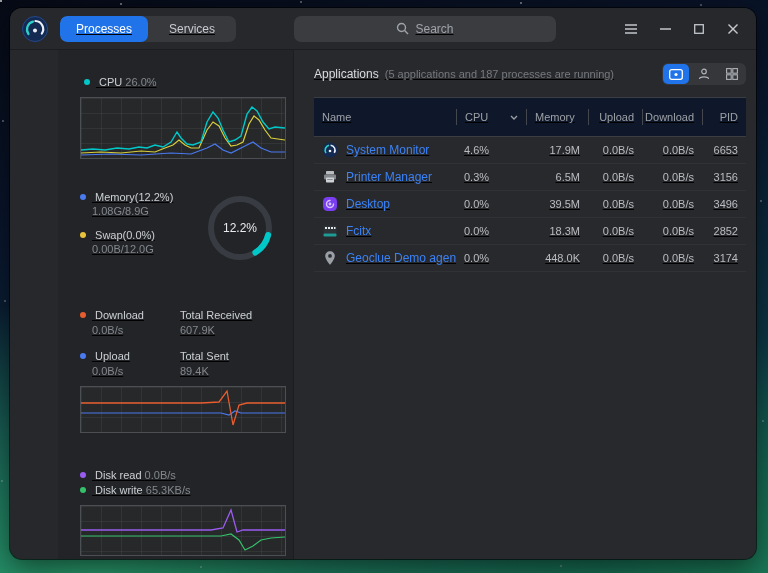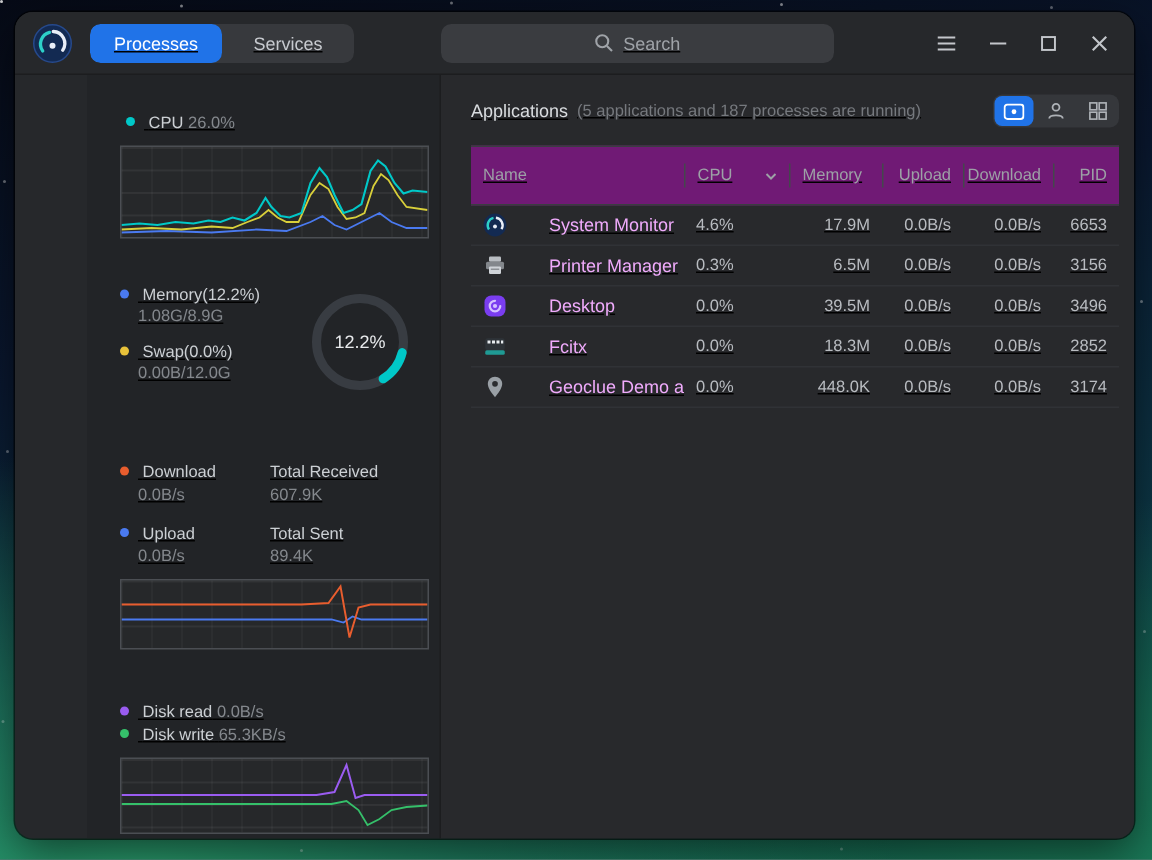--- a/index.html
+++ b/index.html
@@ -102,32 +102,32 @@
   .main-sub { color:#76797e; font-size:11px; margin-left:6px; }
   .viewbtns { margin-left:auto; display:flex; gap:2px; background:#35373b; border-radius:6px; padding:1px; }
   .viewbtn {
     width:26px; height:20px; display:flex; align-items:center; justify-content:center;
     border-radius:5px; cursor:pointer;
   }
   .viewbtn.active { background:#2073e8; }
 
   .table { margin-top:12px; font-size:11px; }
   .thead {
-    display:flex; height:40px; align-items:center; background:#701a75;
+    display:flex; height:40px; align-items:center; background:#0f172a;
     color:#9da1a6; border:1px solid #3a3d41; border-left:none; border-right:none;
   }
   .th { padding:0 8px; display:flex; align-items:center; height:16px; }
   .th + .th { border-left:1px solid #44474c; }
   .trow {
     display:flex; height:27px; align-items:center; color:#b9bcc1;
     border-bottom:1px solid #303236;
   }
   .td { padding:0 8px; white-space:nowrap; overflow:hidden; }
   .c-name { flex:1; min-width:0; display:flex; align-items:center; gap:8px; }
-  .c-name .nm { color:#f0abfc; font-size:12px;margin-left:20px; }
+  .c-name .nm { color:#3b82f6; font-size:12px; }
   .c-cpu { width:70px; flex:0 0 70px; }
   .c-mem { width:62px; flex:0 0 62px; text-align:right; justify-content:flex-start; }
   .c-up  { width:54px; flex:0 0 54px; text-align:right; justify-content:flex-end; }
   .c-dl  { width:60px; flex:0 0 60px; text-align:right; justify-content:flex-end; }
   .c-pid { width:44px; flex:0 0 44px; text-align:right; justify-content:flex-end; }
   .th.c-cpu { justify-content:space-between; }
   .rowicon { width:16px; height:16px; flex:0 0 16px; }
 </style>
 </head>
 <body>

